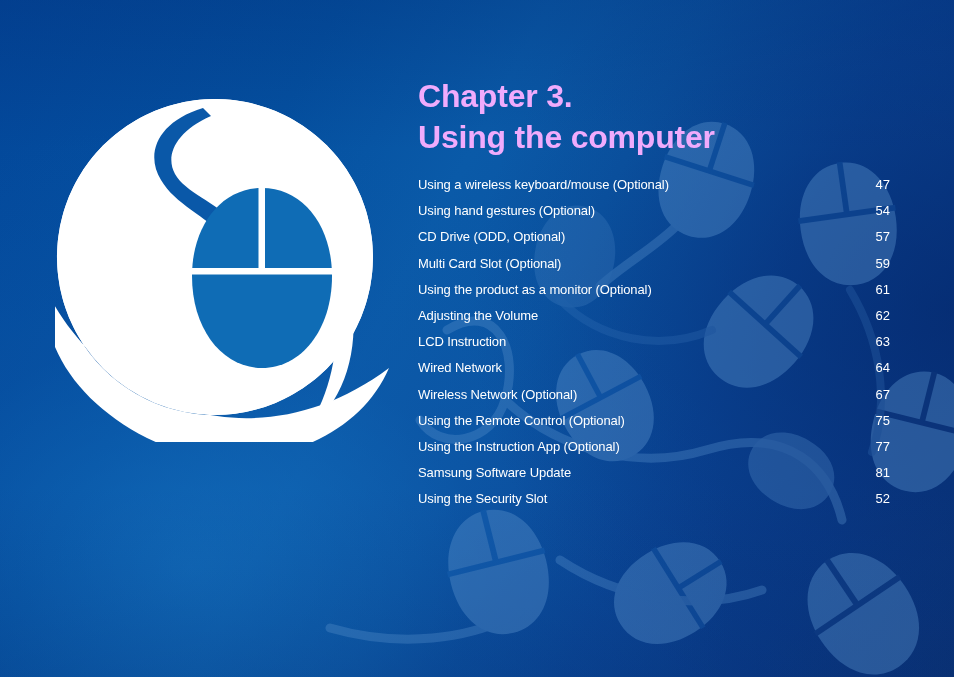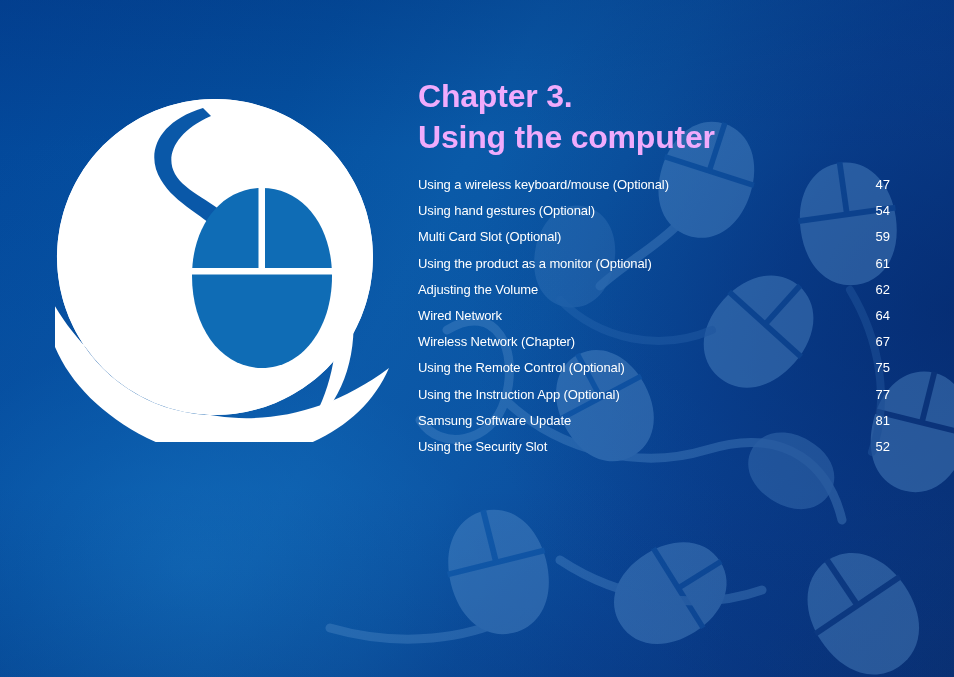--- a/index.html
+++ b/index.html
@@ -307,37 +307,45 @@
     <ul class="toc" id="toc-list">
         <li class="toc-row">
           <span class="toc-label">Using a wireless keyboard/mouse (Optional)</span>
           <span class="toc-page">47</span>
         </li>
         <li class="toc-row">
           <span class="toc-label">Using hand gestures (Optional)</span>
           <span class="toc-page">54</span>
         </li>
         <li class="toc-row">
+          <span class="toc-label">CD Drive (ODD, Optional)</span>
+          <span class="toc-page">57</span>
+        </li>
+        <li class="toc-row">
           <span class="toc-label">Multi Card Slot (Optional)</span>
           <span class="toc-page">59</span>
         </li>
         <li class="toc-row">
           <span class="toc-label">Using the product as a monitor (Optional)</span>
           <span class="toc-page">61</span>
         </li>
         <li class="toc-row">
           <span class="toc-label">Adjusting the Volume</span>
           <span class="toc-page">62</span>
         </li>
         <li class="toc-row">
+          <span class="toc-label">LCD Instruction</span>
+          <span class="toc-page">63</span>
+        </li>
+        <li class="toc-row">
           <span class="toc-label">Wired Network</span>
           <span class="toc-page">64</span>
         </li>
         <li class="toc-row">
-          <span class="toc-label">Wireless Network (Chapter)</span>
+          <span class="toc-label">Wireless Network (Optional)</span>
           <span class="toc-page">67</span>
         </li>
         <li class="toc-row">
           <span class="toc-label">Using the Remote Control (Optional)</span>
           <span class="toc-page">75</span>
         </li>
         <li class="toc-row">
           <span class="toc-label">Using the Instruction App (Optional)</span>
           <span class="toc-page">77</span>
         </li>

